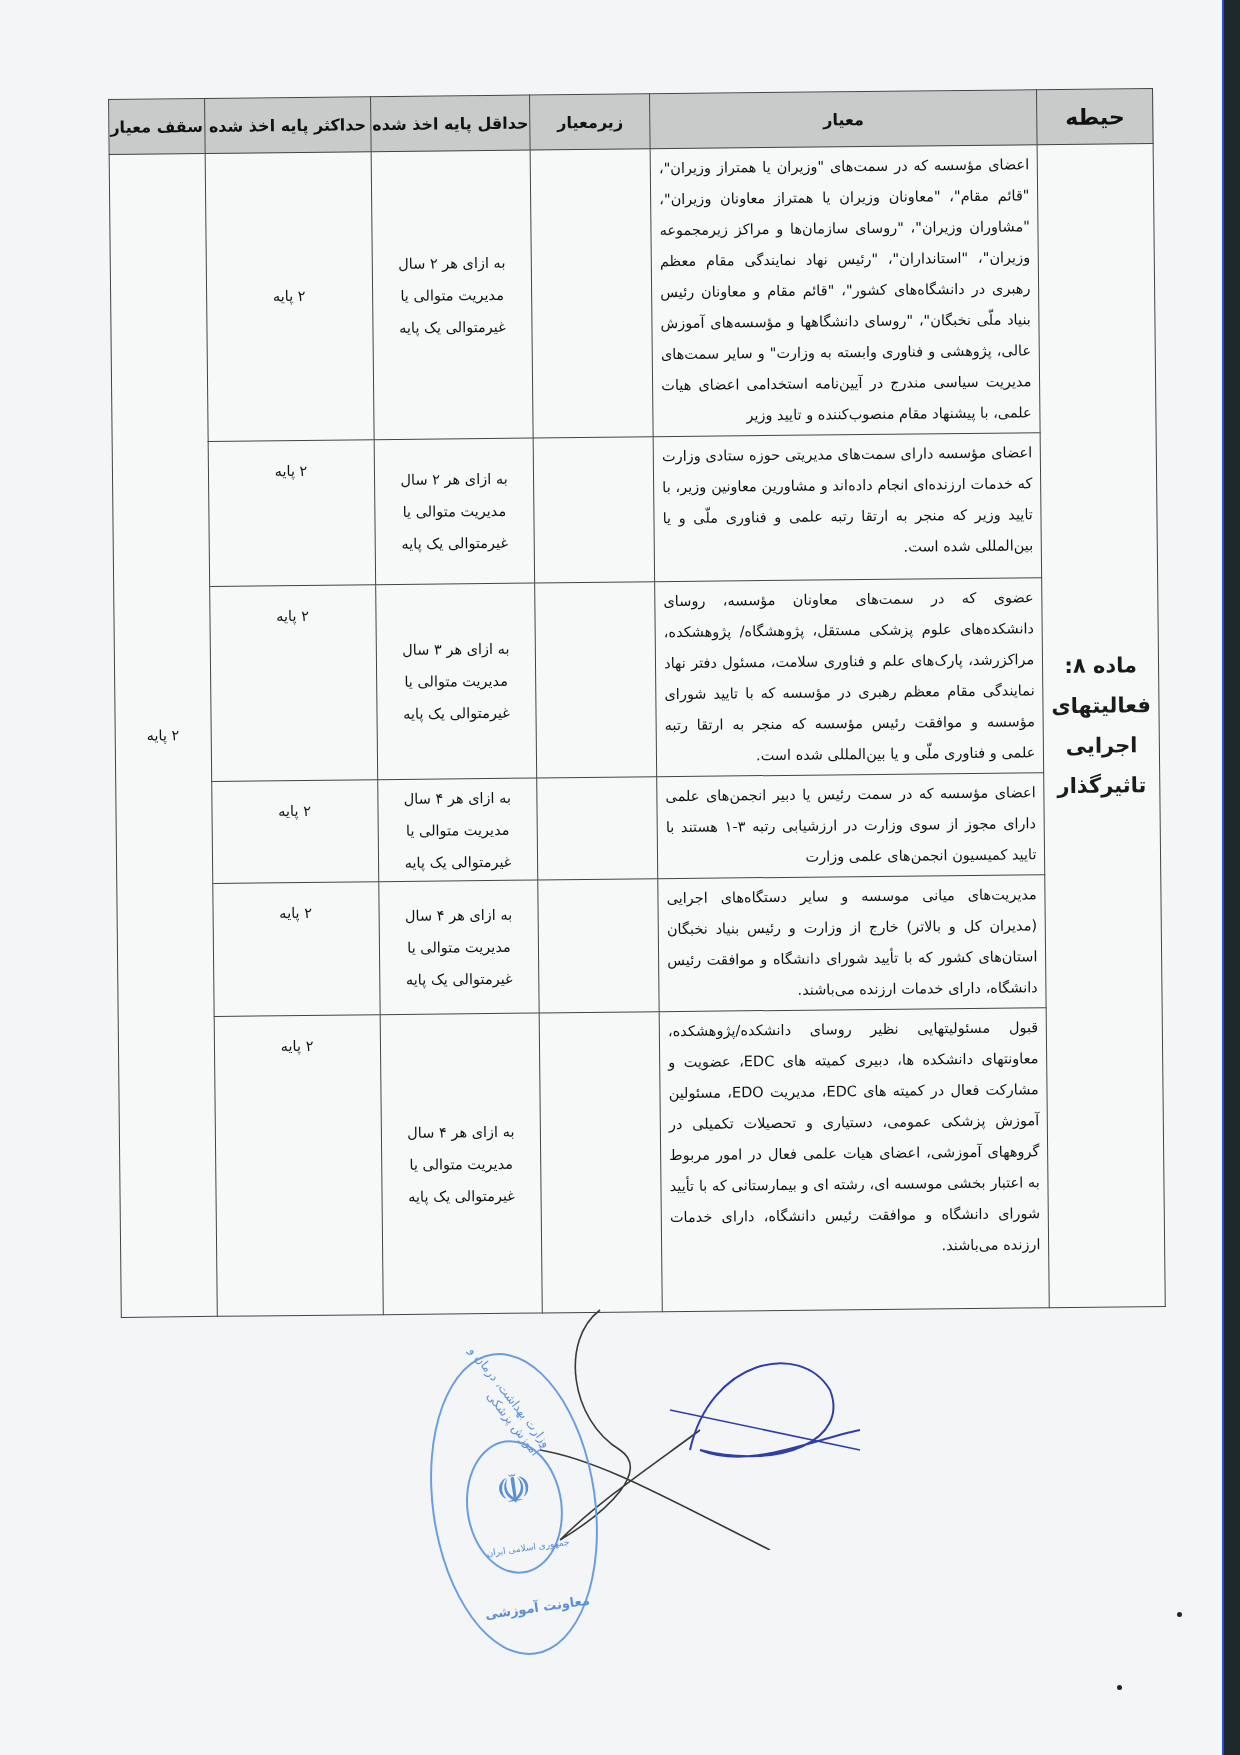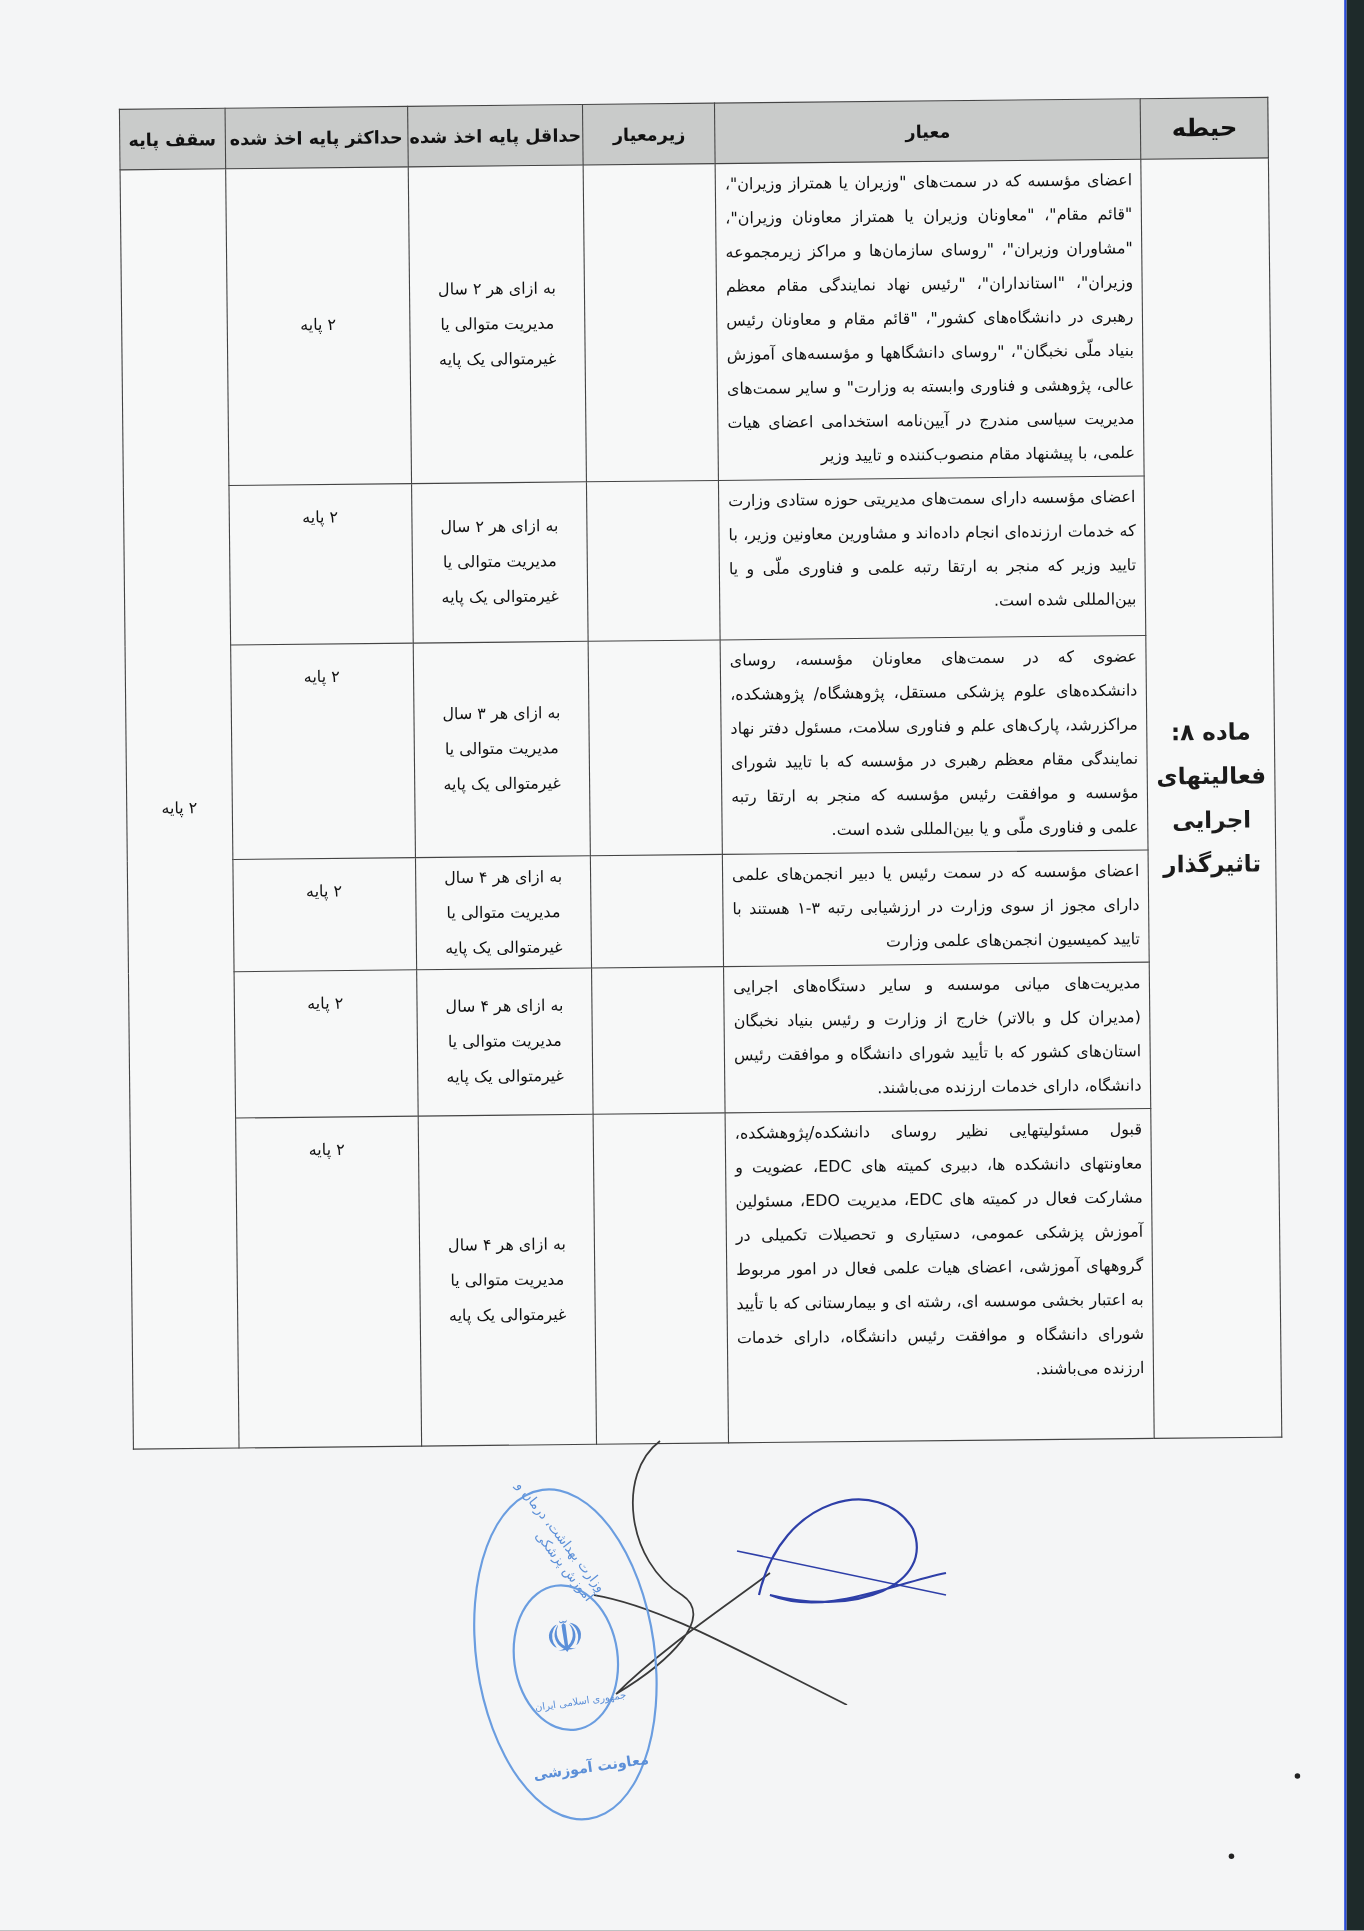--- a/index.html
+++ b/index.html
@@ -38,21 +38,21 @@
 <div class="page">
 
   <table class="tbl">
     <thead>
       <tr>
         <th class="domain-h">حیطه</th>
         <th>معیار</th>
         <th>زیرمعیار</th>
         <th>حداقل پایه اخذ شده</th>
         <th>حداکثر پایه اخذ شده</th>
-        <th>سقف پایه</th>
+        <th>سقف معیار</th>
       </tr>
     </thead>
     <tbody>
       <tr style="height:288px">
         <td class="domain" rowspan="6">ماده ۸: فعالیتهای اجرایی تاثیرگذار</td>
         <td class="criteria">اعضای مؤسسه که در سمت‌های "وزیران یا همتراز وزیران"، "قائم مقام"، "معاونان وزیران یا همتراز معاونان وزیران"، "مشاوران وزیران"، "روسای سازمان‌ها و مراکز زیرمجموعه وزیران"، "استانداران"، "رئیس نهاد نمایندگی مقام معظم رهبری در دانشگاه‌های کشور"، "قائم مقام و معاونان رئیس بنیاد ملّی نخبگان"، "روسای دانشگاهها و مؤسسه‌های آموزش عالی، پژوهشی و فناوری وابسته به وزارت" و سایر سمت‌های مدیریت سیاسی مندرج در آیین‌نامه استخدامی اعضای هیات علمی، با پیشنهاد مقام منصوب‌کننده و تایید وزیر</td>
         <td class="sub"></td>
         <td class="minbase">به ازای هر ۲ سال مدیریت متوالی یا غیرمتوالی یک پایه</td>
         <td class="maxbase" style="vertical-align:middle">
             <span style="margin-top:0">۲ پایه</span>

